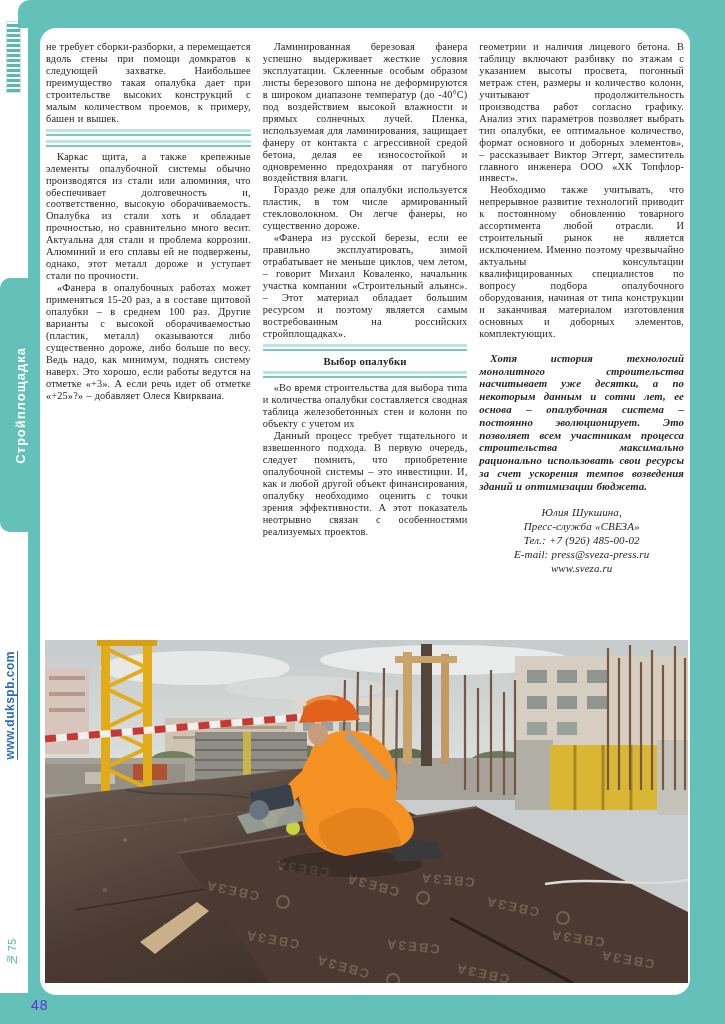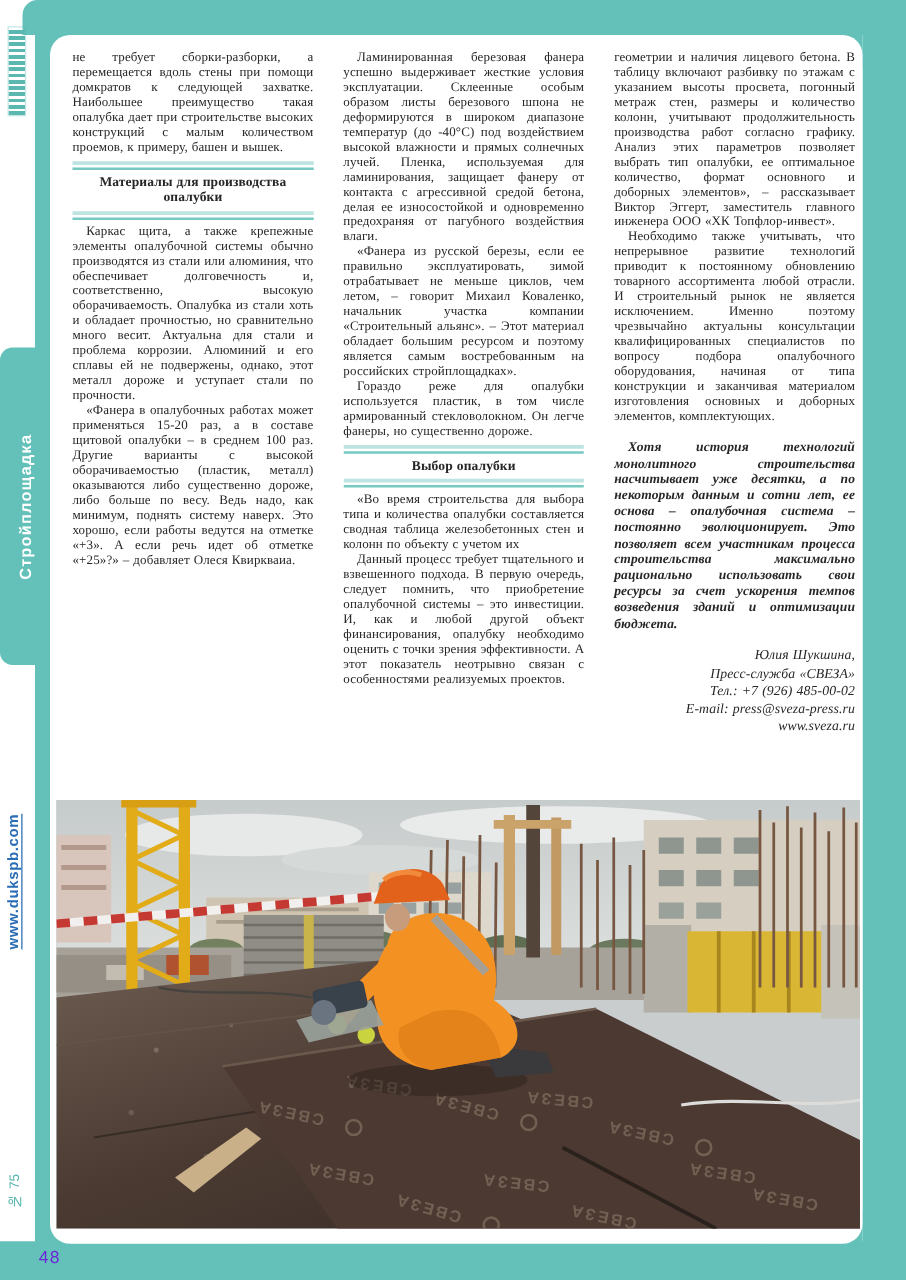--- a/index.html
+++ b/index.html
@@ -34,27 +34,27 @@
     font-weight:bold;text-decoration:underline;letter-spacing:.5px;cursor:pointer;}
   .issue-no{position:absolute;left:6px;top:922px;height:62px;z-index:2;display:flex;
     align-items:center;justify-content:center;}
   .issue-no .vtext{color:#5ab8b1;font-family:"Liberation Sans",sans-serif;font-size:11px;}
   .page-no{position:absolute;left:31px;top:997px;z-index:2;color:#6d28d9;
     font-family:"Liberation Sans",sans-serif;font-size:14px;letter-spacing:1px;}
 
   
   .cols{position:absolute;left:6px;top:13px;width:638px;display:flex;gap:12px;}
   .col{flex:1 1 0;font-size:10.4px;line-height:11.95px;text-align:justify;
-       letter-spacing:.1px;word-spacing:.4px;margin-left:12px;}
+       letter-spacing:.1px;word-spacing:.4px;}
   .col p{margin:0;}
   .col p.ind{text-indent:11px;}
   .rule{height:2px;border-top:3px solid #bde4e0;border-bottom:2px solid #77c9c2;margin:4px 0;}
   .colhead{font-weight:bold;text-align:center;font-size:10.8px;line-height:12.5px;margin:3px 6px;}
   .lead{font-weight:bold;font-style:italic;font-size:10.8px;line-height:12.8px;margin-top:12px !important;}
-  .contact{margin-top:12px;text-align:right;font-style:italic;font-size:11px;line-height:14.2px;}
+  .contact{margin-top:12px;text-align:center;font-style:italic;font-size:11px;line-height:14.2px;}
 
   
   .photo{position:absolute;left:5px;top:612px;width:643px;height:343px;overflow:hidden;
          background:#c9cdcd;}
   .photo svg{display:block;}
 </style>
 </head>
 <body>
 
 <div class="band band-top"></div>
@@ -82,30 +82,29 @@
 
 <div class="page-no">48</div>
 
 <div class="content">
 
   <div class="cols">
 
     <div class="col">
       <p>не требует сборки-разборки, а перемещается вдоль стены при помощи домкратов к следующей захватке. Наибольшее преимущество такая опалубка дает при строительстве высоких конструкций с малым количеством проемов, к примеру, башен и вышек.</p>
       <div class="rule"></div>
-      <div class="colhead">Материалы для производства опалубки</div>
       <div class="rule"></div>
       <p class="ind">Каркас щита, а также крепежные элементы опалубочной системы обычно производятся из стали или алюминия, что обеспечивает долговечность и, соответственно, высокую оборачиваемость. Опалубка из стали хоть и обладает прочностью, но сравнительно много весит. Актуальна для стали и проблема коррозии. Алюминий и его сплавы ей не подвержены, однако, этот металл дороже и уступает стали по прочности.</p>
       <p class="ind">«Фанера в опалубочных работах может применяться 15-20 раз, а в составе щитовой опалубки – в среднем 100 раз. Другие варианты с высокой оборачиваемостью (пластик, металл) оказываются либо существенно дороже, либо больше по весу. Ведь надо, как минимум, поднять систему наверх. Это хорошо, если работы ведутся на отметке «+3». А если речь идет об отметке «+25»?» – добавляет Олеся Квиркваиа.</p>
     </div>
 
     <div class="col">
       <p class="ind">Ламинированная березовая фанера успешно выдерживает жесткие условия эксплуатации. Склеенные особым образом листы березового шпона не деформируются в широком диапазоне температур (до -40°С) под воздействием высокой влажности и прямых солнечных лучей. Пленка, используемая для ламинирования, защищает фанеру от контакта с агрессивной средой бетона, делая ее износостойкой и одновременно предохраняя от пагубного воздействия влаги.</p>
+      <p class="ind">Гораздо реже для опалубки используется пластик, в том числе армированный стекловолокном. Он легче фанеры, но существенно дороже.</p>
       <p class="ind">«Фанера из русской березы, если ее правильно эксплуатировать, зимой отрабатывает не меньше циклов, чем летом, – говорит Михаил Коваленко, начальник участка компании «Строительный альянс». – Этот материал обладает большим ресурсом и поэтому является самым востребованным на российских стройплощадках».</p>
-      <p class="ind">Гораздо реже для опалубки используется пластик, в том числе армированный стекловолокном. Он легче фанеры, но существенно дороже.</p>
       <div class="rule"></div>
       <div class="colhead">Выбор опалубки</div>
       <div class="rule"></div>
       <p class="ind">«Во время строительства для выбора типа и количества опалубки составляется сводная таблица железобетонных стен и колонн по объекту с учетом их</p>
       <p class="ind">Данный процесс требует тщательного и взвешенного подхода. В первую очередь, следует помнить, что приобретение опалубочной системы – это инвестиции. И, как и любой другой объект финансирования, опалубку необходимо оценить с точки зрения эффективности. А этот показатель неотрывно связан с особенностями реализуемых проектов.</p>
     </div>
 
     <div class="col">
       <p>геометрии и наличия лицевого бетона. В таблицу включают разбивку по этажам с указанием высоты просвета, погонный метраж стен, размеры и количество колонн, учитывают продолжительность производства работ согласно графику. Анализ этих параметров позволяет выбрать тип опалубки, ее оптимальное количество, формат основного и доборных элементов», – рассказывает Виктор Эггерт, заместитель главного инженера ООО «ХК Топфлор-инвест».</p>
       <p class="ind">Необходимо также учитывать, что непрерывное развитие технологий приводит к постоянному обновлению товарного ассортимента любой отрасли. И строительный рынок не является исключением. Именно поэтому чрезвычайно актуальны консультации квалифицированных специалистов по вопросу подбора опалубочного оборудования, начиная от типа конструкции и заканчивая материалом изготовления основных и доборных элементов, комплектующих.</p>

